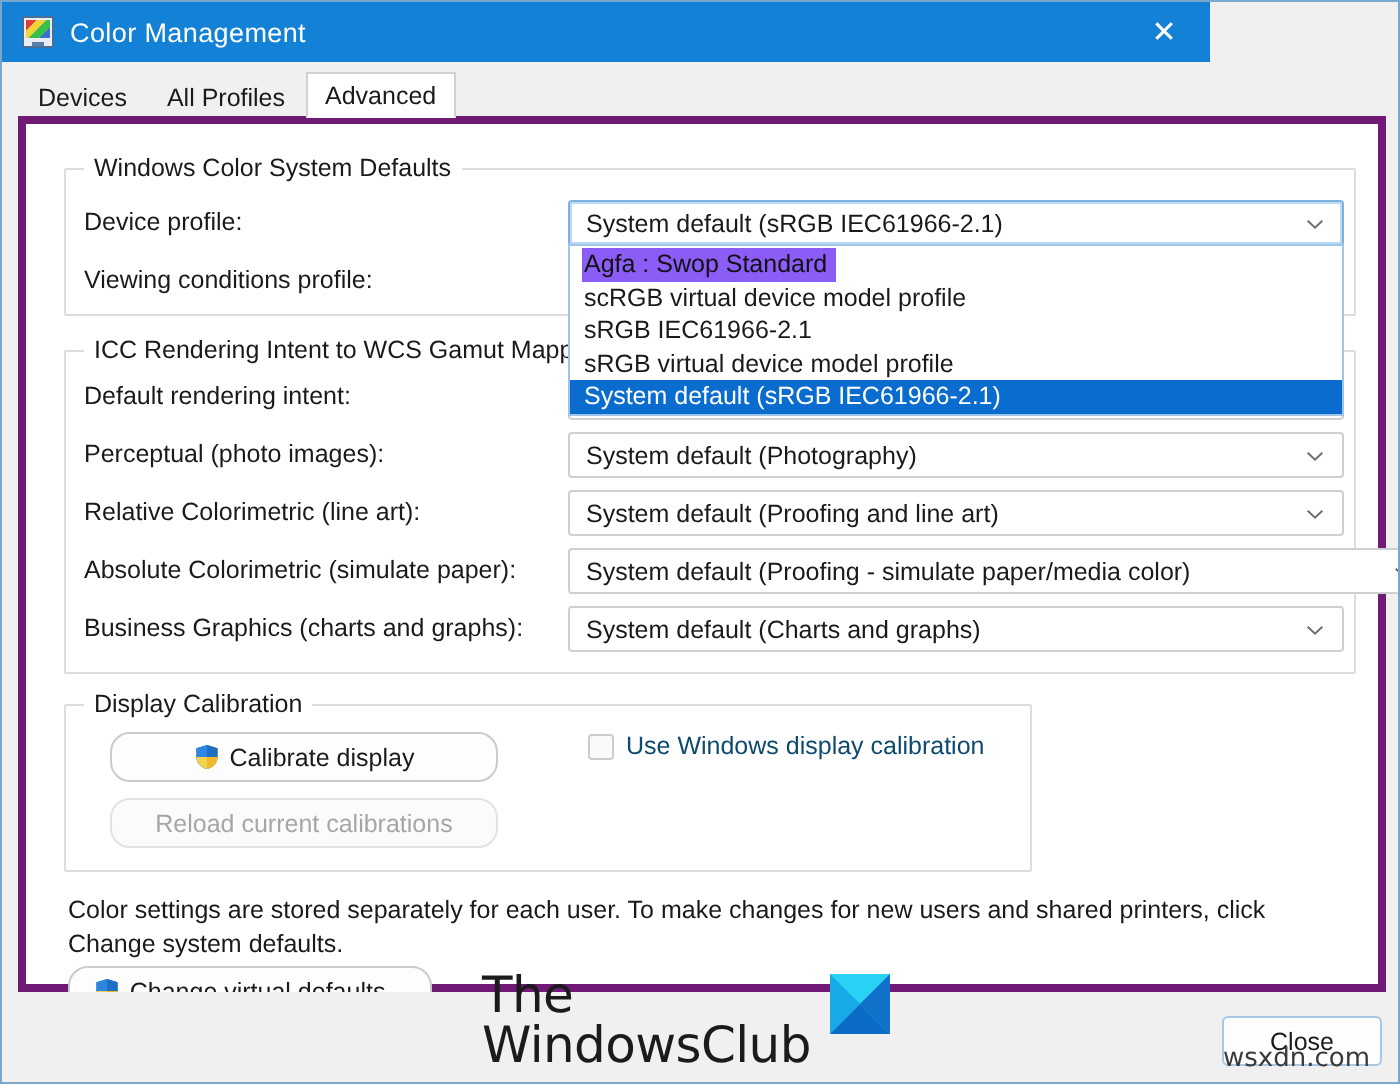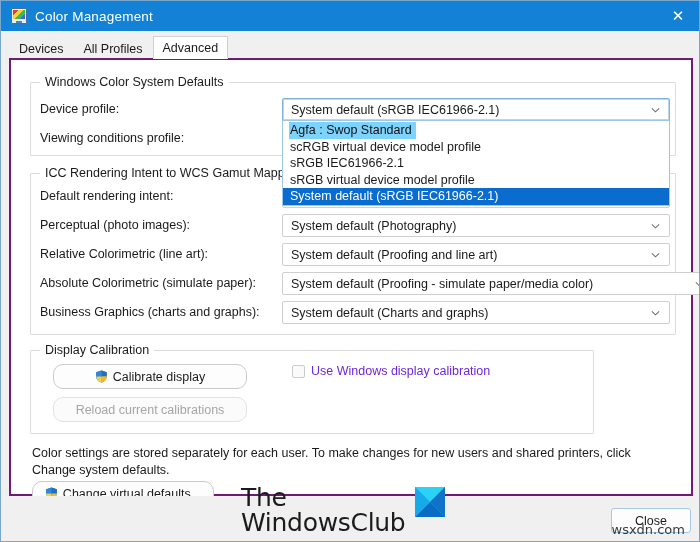--- a/index.html
+++ b/index.html
@@ -15,21 +15,21 @@
     position: relative;
     width: 700px; height: 542px;
     background: #f0f0f0;
     border: 1px solid #7aa8cc;
     overflow: hidden;
   }
 
   
   .titlebar {
     position: absolute; left: 0; top: 0;
-    width: 700px; height: 30px;
+    width: 604px; height: 30px;
     background: #1281d6;
     display: flex; align-items: center;
   }
   .title-icon {
     width: 16px; height: 16px;
     margin-left: 10px; margin-right: 8px;
     position: relative;
     background: #e8eef5;
     border: 1px solid #4a6f96;
     border-radius: 1px;
@@ -84,21 +84,21 @@
     padding-top: 4px;
     position: relative;
     z-index: 3;
   }
 
   
   .client {
     position: absolute; left: 8px; top: 57px;
     width: 684px; height: 438px;
     background: #ffffff;
-    border: 2px solid #701a75;
+    border: 4px solid #701a75;
   }
 
   
   .group {
     position: absolute;
     border: 1px solid #dcdcdc;
     border-radius: 1px;
   }
   .group-title {
     position: absolute;
@@ -155,21 +155,21 @@
   .drop-item {
     height: 16.5px;
     line-height: 16.5px;
     font-size: 12.5px;
     color: #1a1a1a;
     padding-left: 7px;
     white-space: nowrap;
     cursor: pointer;
   }
   .drop-item.hilite {
-    background: #7dd3fc;
+    background: #8b5cf6;
     color: #111111;
     display: inline-block;
     padding-right: 4px;
     margin-left: 6px;
     padding-left: 1px;
   }
   .drop-item.sel {
     background: #0a6cce;
     color: #ffffff;
   }
@@ -207,21 +207,21 @@
     cursor: default;
   }
   .checkbox {
     width: 13px; height: 13px;
     border: 1px solid #cccccc;
     background: #fafafa;
     border-radius: 2px;
   }
   .checkrow .cklabel {
     font-size: 12.5px;
-    color: #6d28d9;
+    color: #0c4a6e;
     white-space: nowrap;
   }
 
   
   .note {
     position: absolute;
     font-size: 12.5px;
     color: #1a1a1a;
     line-height: 17px;
     width: 640px;
@@ -359,21 +359,21 @@
     </div>
 
     <div class="row-label" style="left:29px; top:245px;">Business Graphics (charts and graphs):</div>
     <div class="combo" style="left:271px; top:241px; width:388px;">
       <div class="val">System default (Charts and graphs)</div>
       <svg class="chev" viewBox="0 0 12 12">
         <path d="M2 4.2 L6 8 L10 4.2" fill="none" stroke="#6f6f6f" stroke-width="1.1"></path>
       </svg>
     </div>
 
-    <div class="group" style="left:19px; top:290px; width:564px; height:84px;padding-left:24px;">
+    <div class="group" style="left:19px; top:290px; width:484px; height:84px;padding-left:24px;">
       <div class="group-title">Display Calibration</div>
     </div>
 
     <div class="btn" style="left:42px; top:304px; width:194px; height:25px;">
       <span class="shield">
         <svg viewBox="0 0 14 14" width="13" height="13">
           <path d="M7 0.6 L12.7 2.3 V7 C12.7 10.3 10.2 12.6 7 13.5 C3.8 12.6 1.3 10.3 1.3 7 V2.3 Z" fill="#1f6fc4"></path>
           <path d="M7 0.6 L12.7 2.3 V7 C12.7 10.3 10.2 12.6 7 13.5 Z" fill="#f2b92c"></path>
           <path d="M7 0.6 L1.3 2.3 V7 C1.3 10.3 3.8 12.6 7 13.5 Z" fill="#2f86e0"></path>
           <path d="M7 0.6 L12.7 2.3 V7 H7 Z" fill="#1f6fc4"></path>

